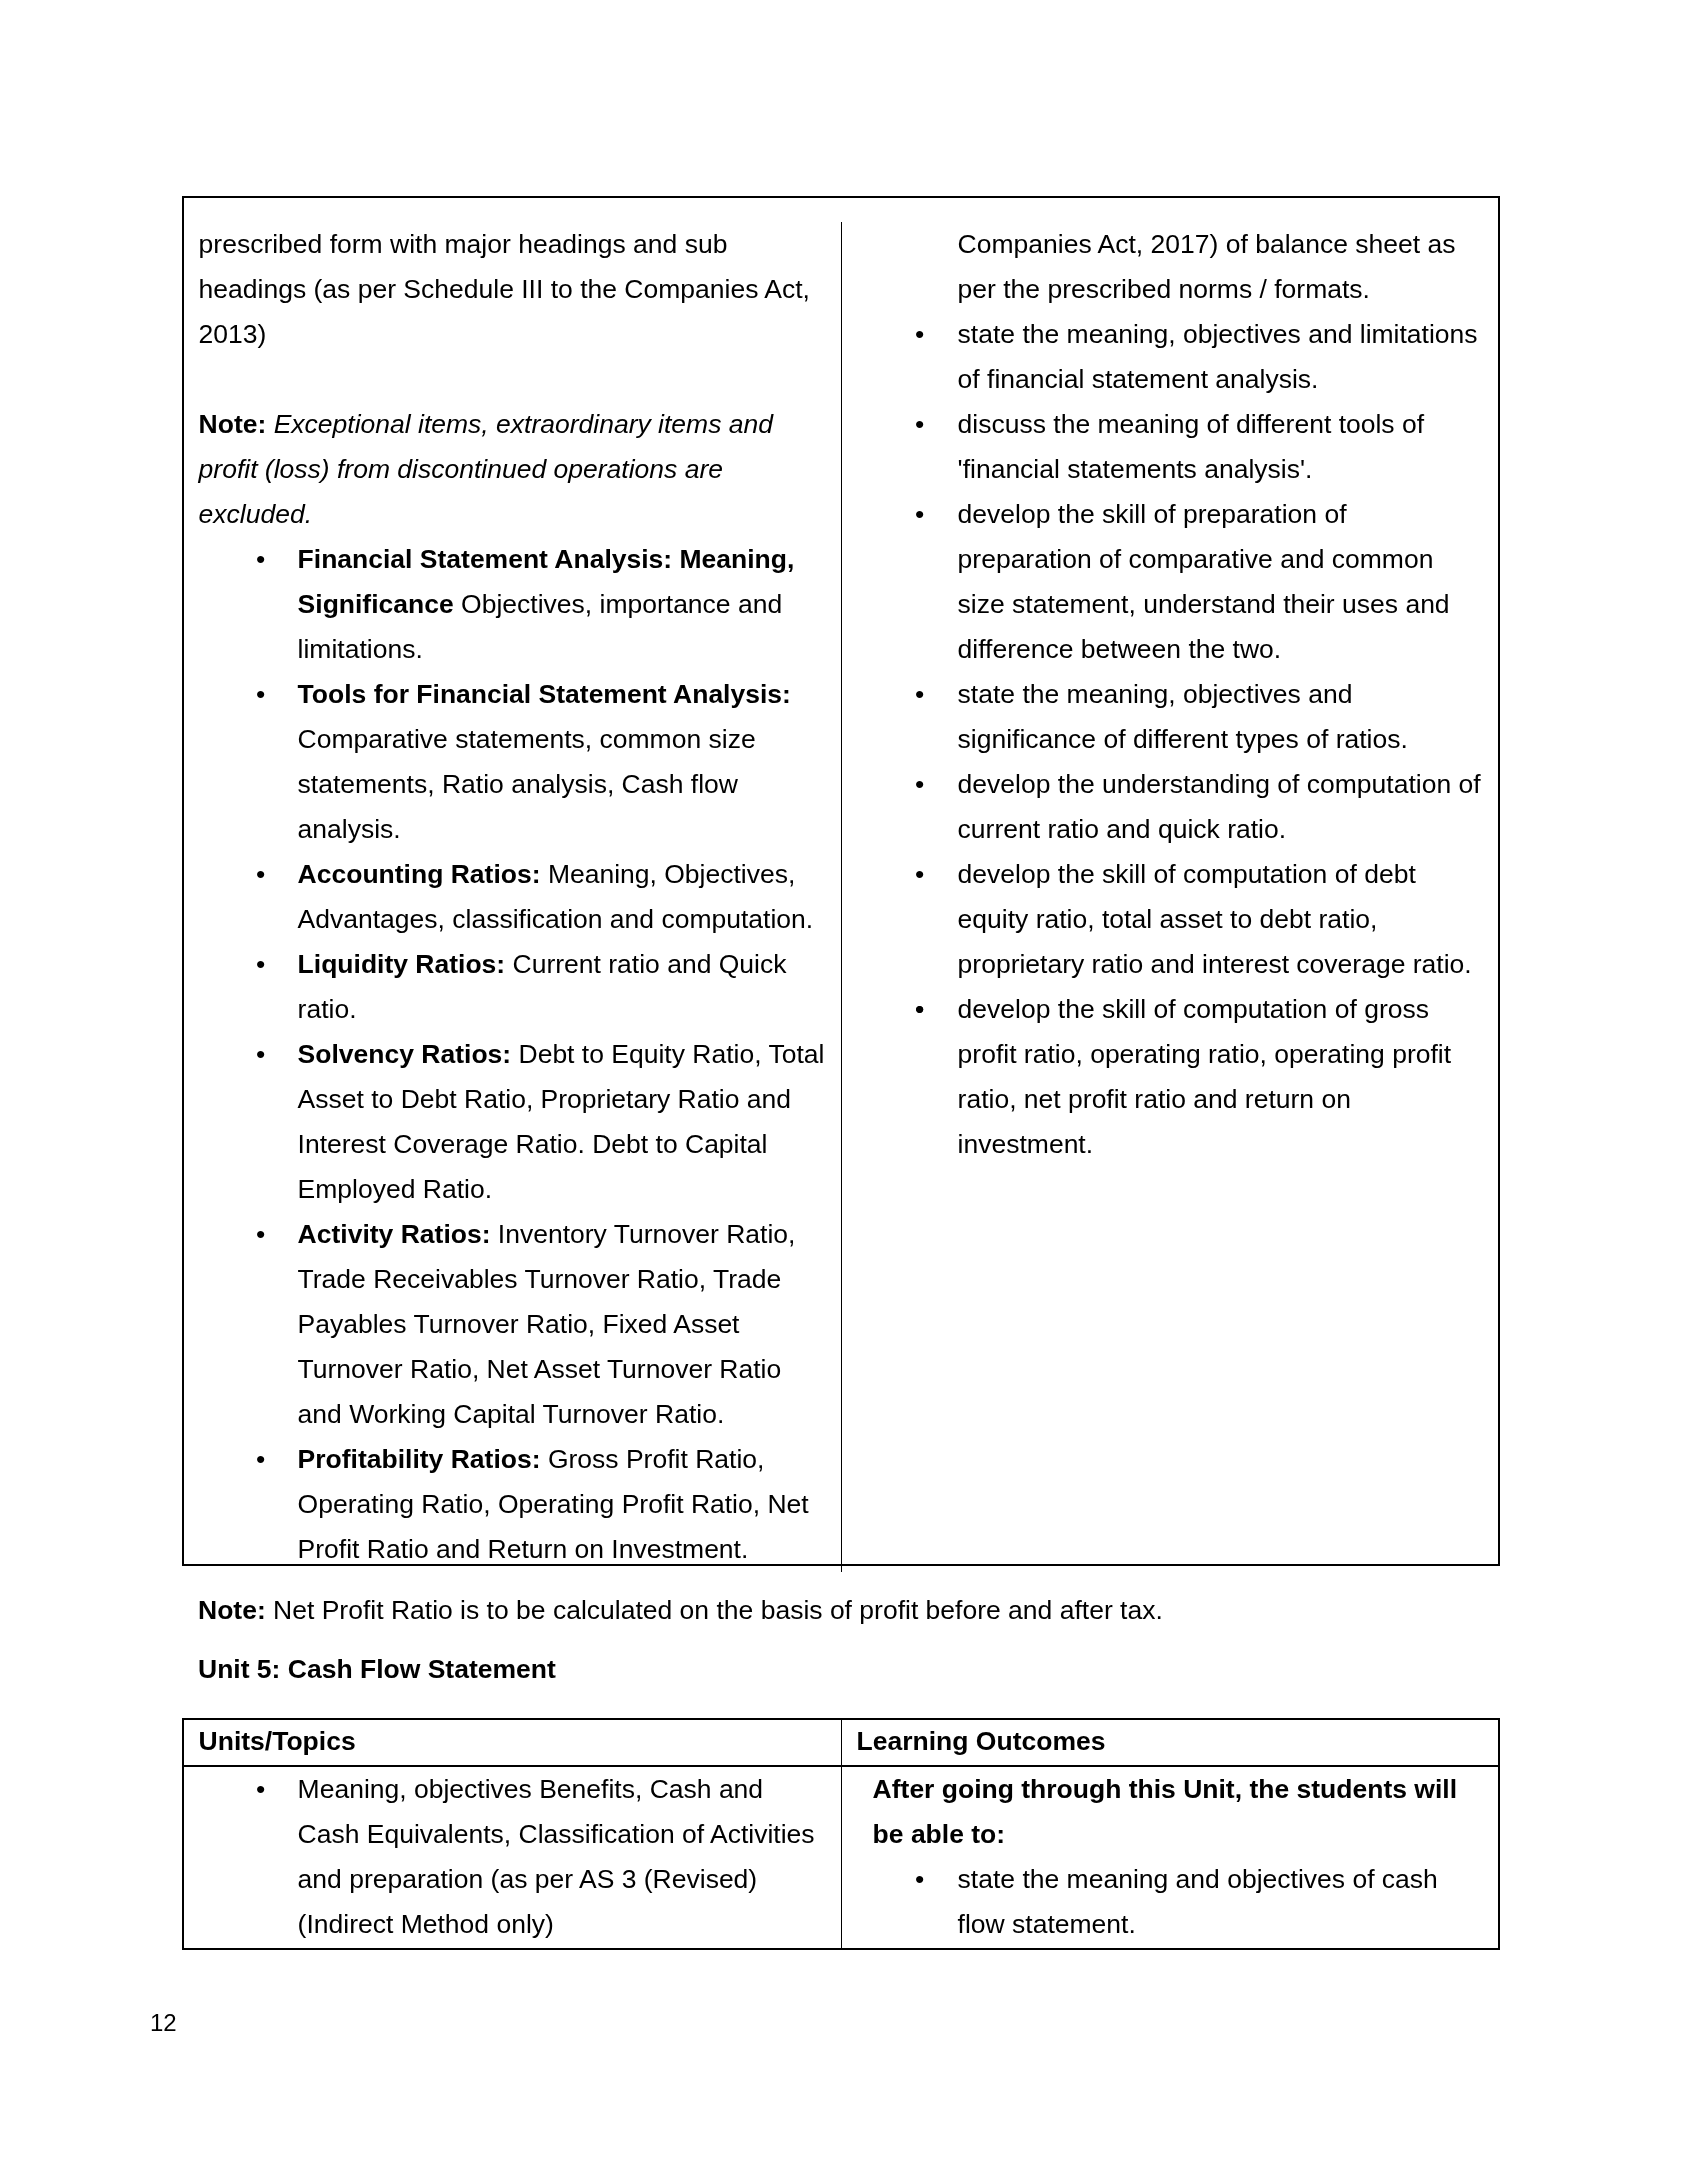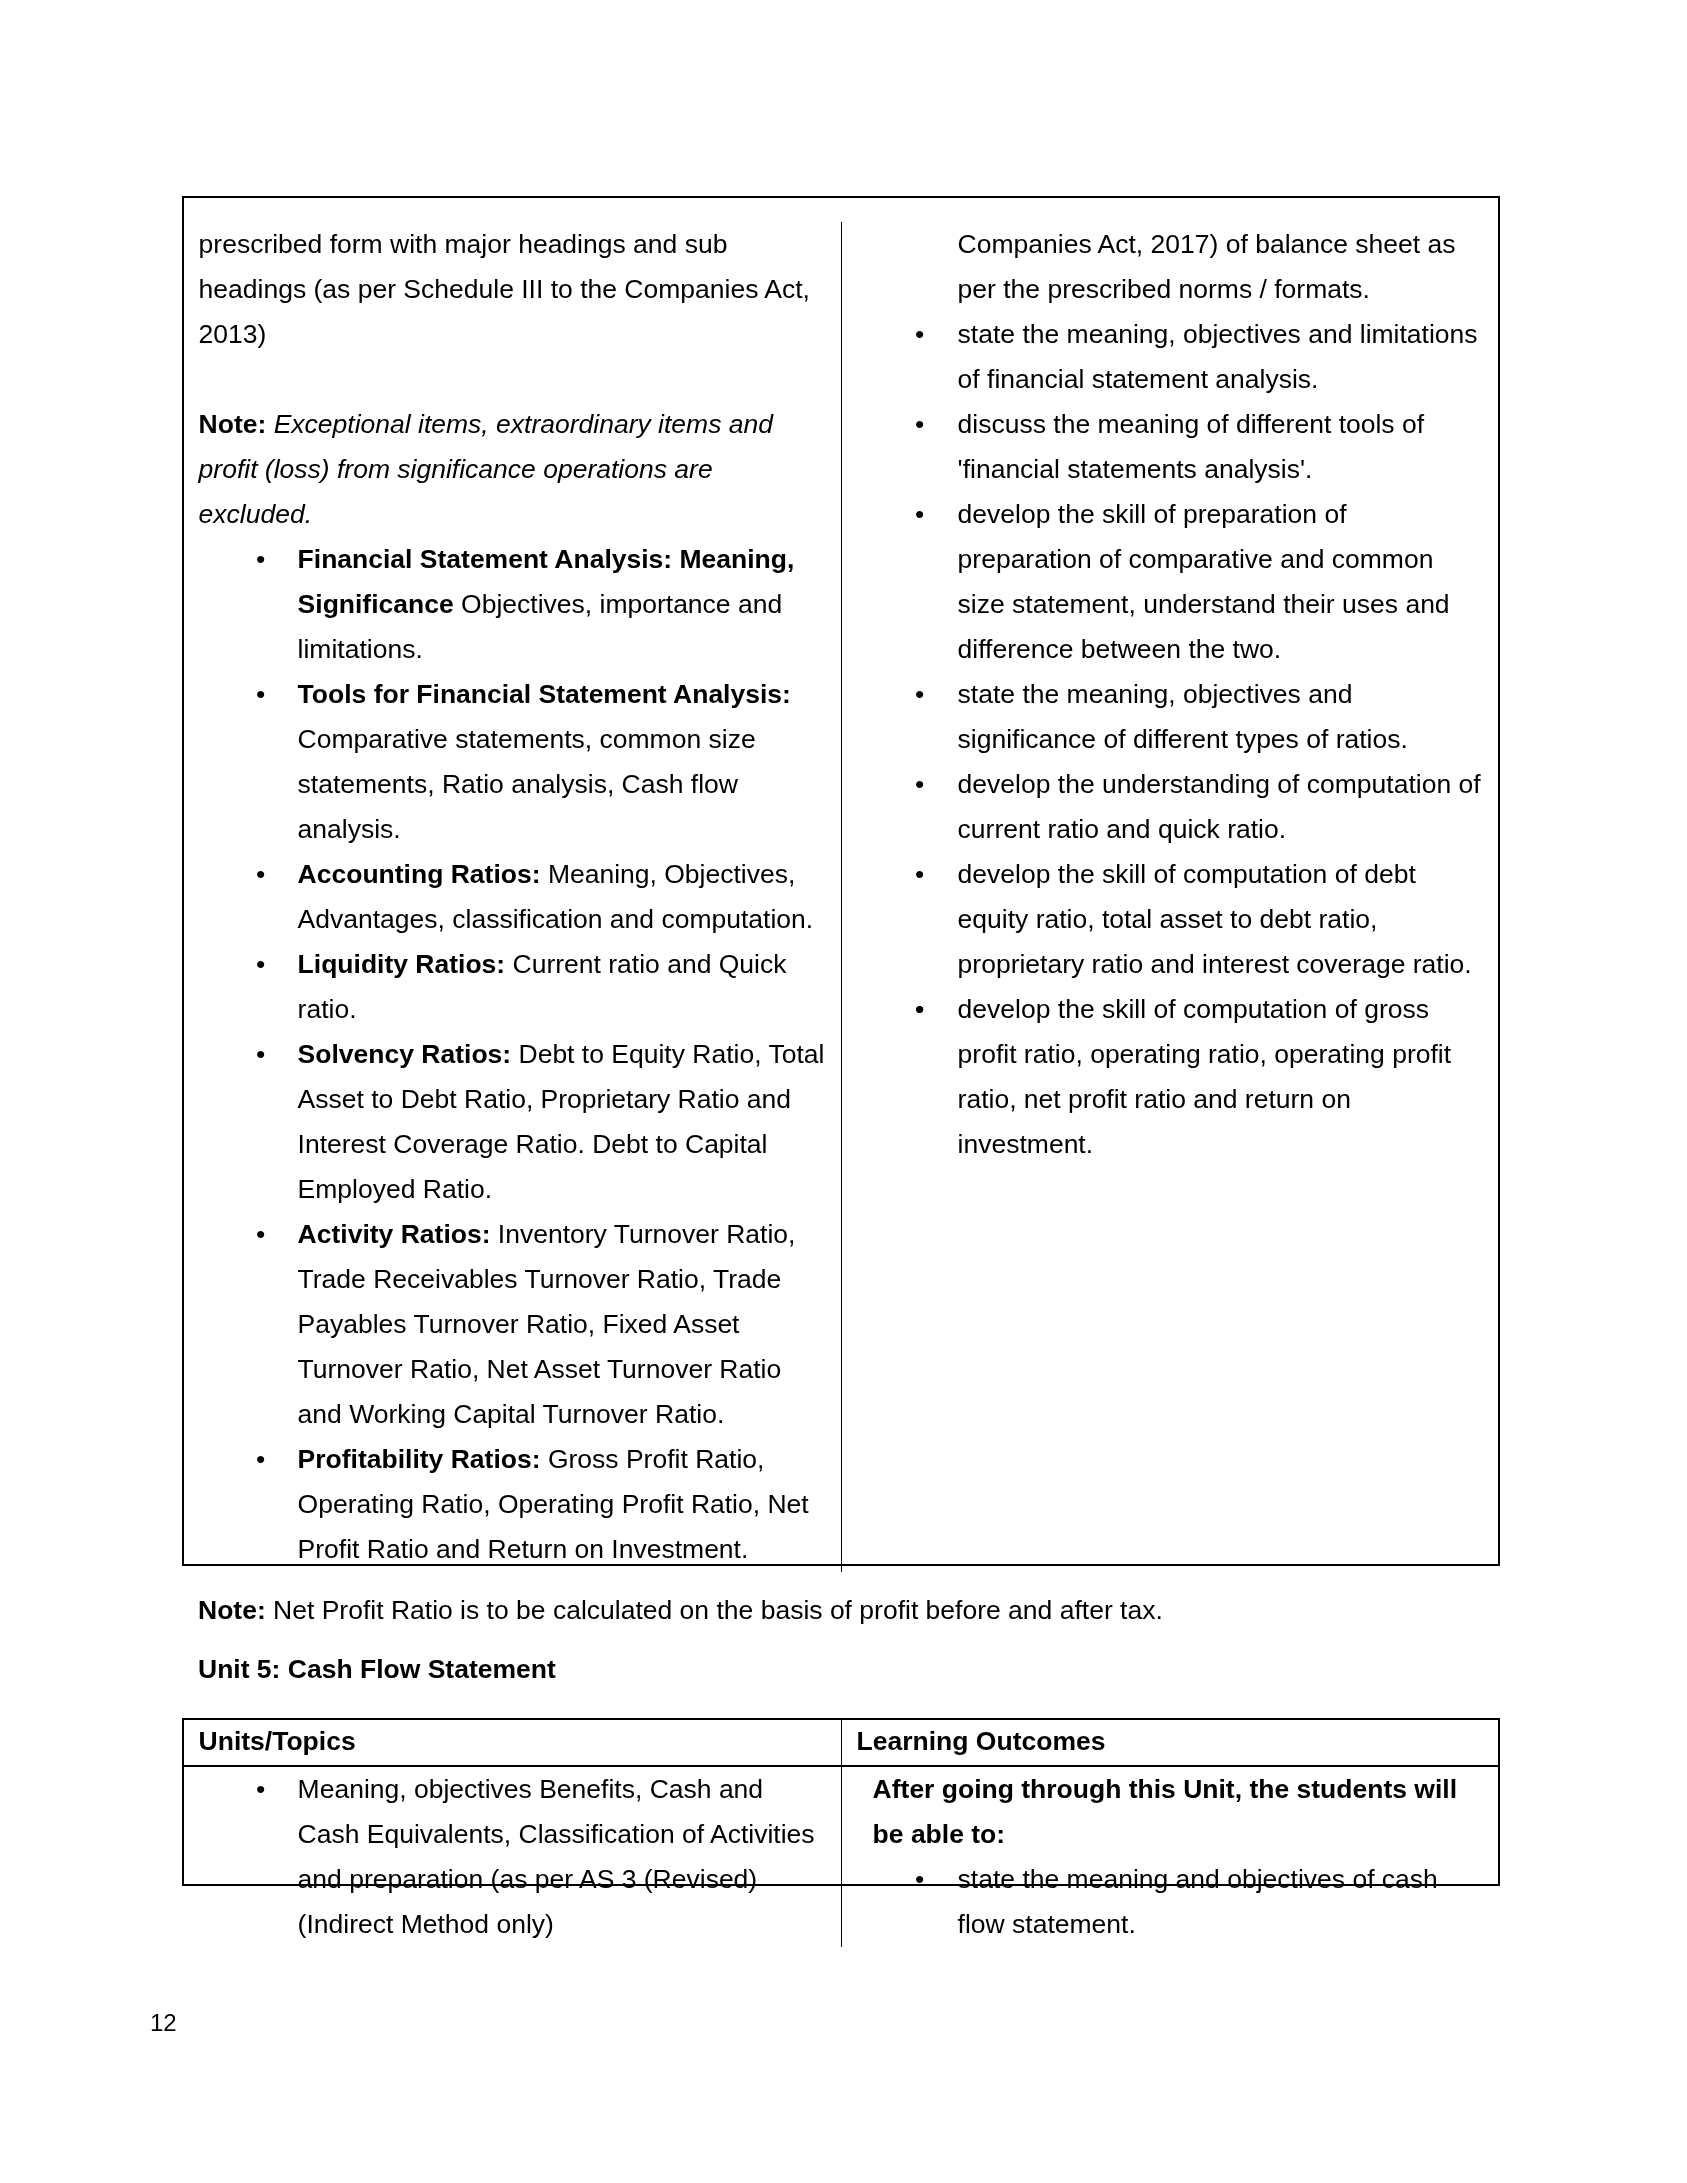--- a/index.html
+++ b/index.html
@@ -26,36 +26,36 @@
   }
   .right ul.bul li { padding-left: 101px; }
   .right ul.bul li .dot { left: 53px; }
   .cont { padding-left: 101px; }
   b { font-weight: bold; }
   i { font-style: italic; }
 
   .note2 { position: absolute; left: 198px; top: 1588px; line-height: 44px; }
   .unit5 { position: absolute; left: 198px; top: 1647px; line-height: 44px; font-weight: bold; }
 
-  .t2 { top: 1718px; height: 168px; grid-template-rows: 47px 1fr; }
+  .t2 { top: 1718px; height: 232px; grid-template-rows: 47px 1fr; }
   .t2 .hdr { font-weight: bold; border-bottom: 2px solid #000; line-height: 42px; }
   .t2 .cell { padding-top: 0; }
   .pagenum { position: absolute; left: 150px; top: 2003px; font-size: 24px; line-height: 40px; }
 </style>
 </head>
 <body>
 
 <div class="tbl t1">
   <div class="cell left">
     <p>prescribed form with major headings and sub</p>
     <p>headings (as per Schedule III to the Companies Act,</p>
     <p>2013)</p>
     <div class="blank"></div>
     <p><b>Note:</b><i> Exceptional items, extraordinary items and</i></p>
-    <p><i>profit (loss) from significance operations are</i></p>
+    <p><i>profit (loss) from discontinued operations are</i></p>
     <p><i>excluded.</i></p>
     <ul class="bul">
       <li><span class="dot">•</span><b>Financial Statement Analysis: Meaning, Significance</b><span> Objectives, importance and limitations.</span></li>
       <li><span class="dot">•</span><b>Tools for Financial Statement Analysis:</b><span> Comparative statements, common size statements, Ratio analysis, Cash flow analysis.</span></li>
       <li><span class="dot">•</span><b>Accounting Ratios:</b><span> Meaning, Objectives, Advantages, classification and computation.</span></li>
       <li><span class="dot">•</span><b>Liquidity Ratios:</b><span> Current ratio and Quick ratio.</span></li>
       <li><span class="dot">•</span><b>Solvency Ratios:</b><span> Debt to Equity Ratio, Total Asset to Debt Ratio, Proprietary Ratio and Interest Coverage Ratio. Debt to Capital Employed Ratio.</span></li>
       <li><span class="dot">•</span><b>Activity Ratios:</b><span> Inventory Turnover Ratio, Trade Receivables Turnover Ratio, Trade Payables Turnover Ratio, Fixed Asset Turnover Ratio, Net Asset Turnover Ratio and Working Capital Turnover Ratio.</span></li>
       <li><span class="dot">•</span><b>Profitability Ratios:</b><span> Gross Profit Ratio, Operating Ratio, Operating Profit Ratio, Net Profit Ratio and Return on Investment.</span></li>
     </ul>

